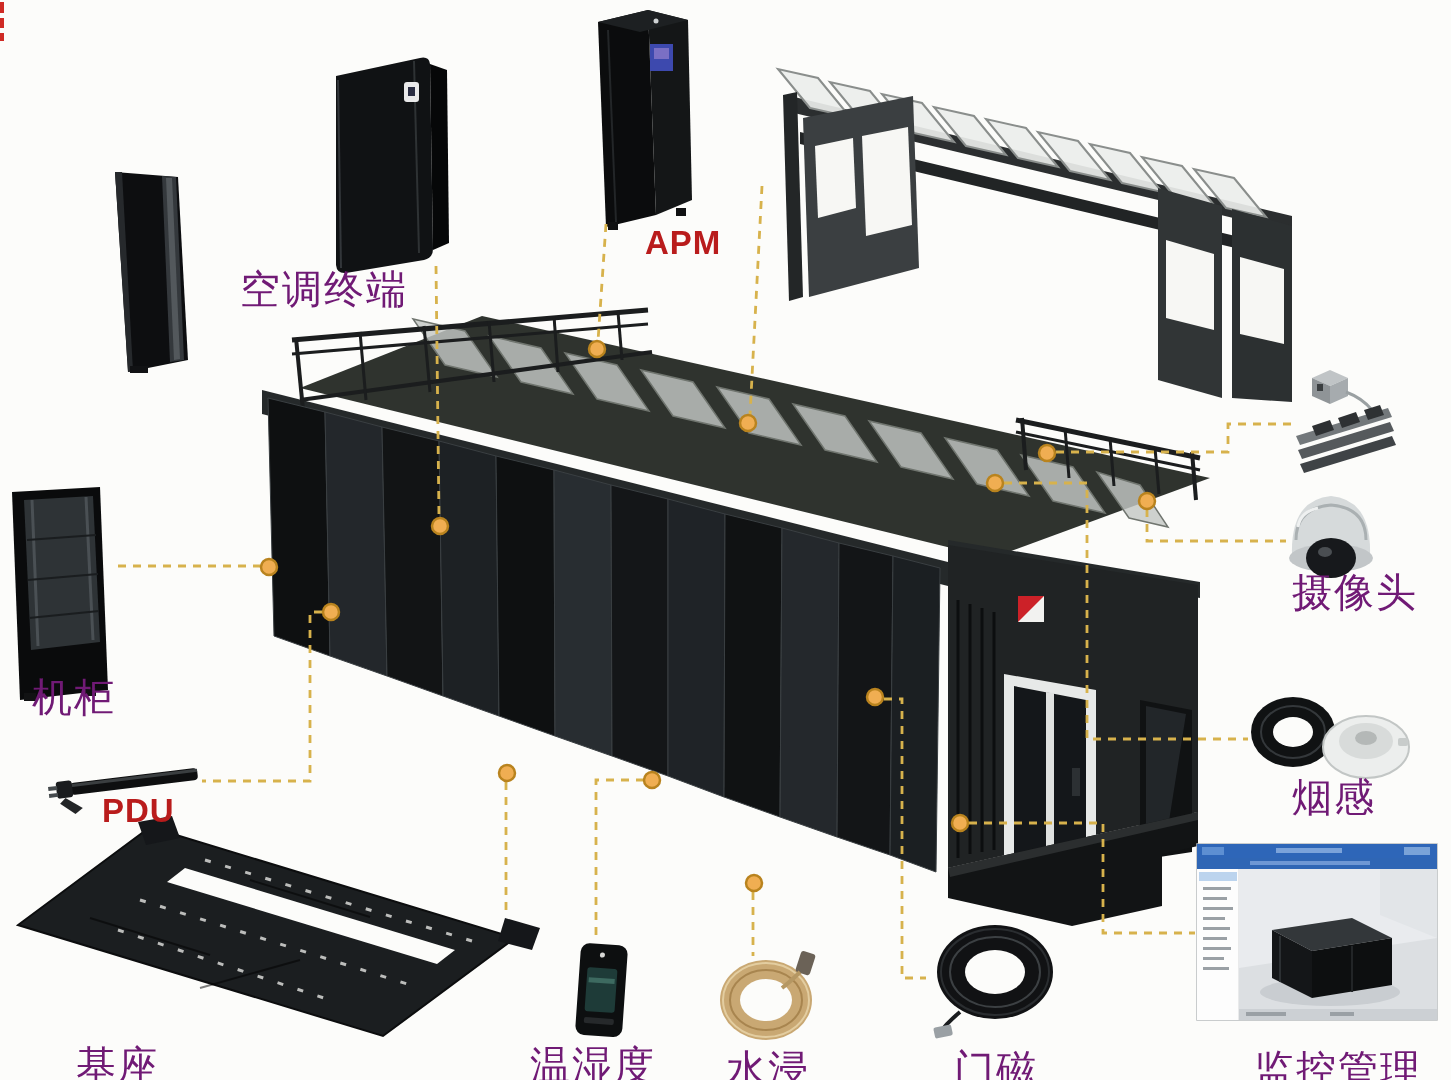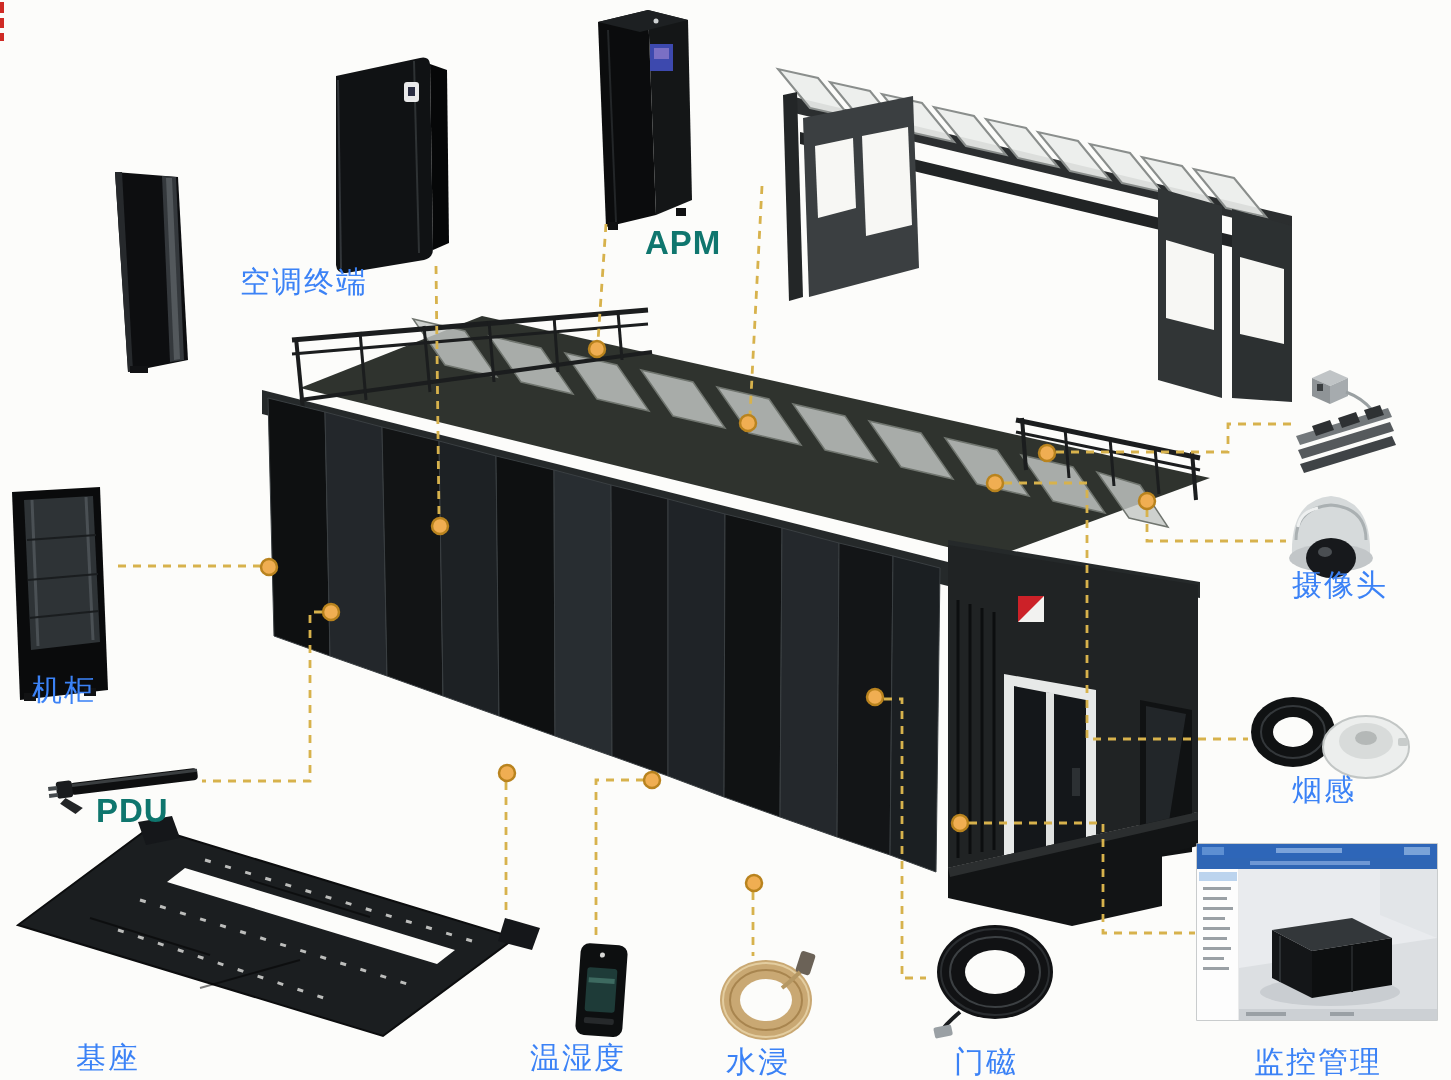--- a/index.html
+++ b/index.html
@@ -7,22 +7,22 @@
     position:relative;width:1451px;height:1080px;margin:0 auto;
     background:#fcfcfa;overflow:hidden;
     font-family:"Liberation Sans","DejaVu Sans",sans-serif;
   }
   #art{position:absolute;left:0;top:0;}
   .lbl{
     position:absolute;color:#3a3a3a;font-weight:500;
     white-space:nowrap;pointer-events:none;
     font-family:"Liberation Sans","DejaVu Sans",sans-serif;
   }
-  .lbl.cn{font-size:30px;letter-spacing:2px;color:#3b82f6;}
-  .lbl.en{font-size:33px;letter-spacing:1px;color:#0f766e;font-weight:600;}
+  .lbl.cn{font-size:40px;letter-spacing:2px;color:#701a75;}
+  .lbl.en{font-size:33px;letter-spacing:1px;color:#b91c1c;font-weight:600;}
 </style>
 </head>
 <body>
 
 <div id="stage">
 
 <svg id="art" width="1451" height="1080" viewBox="0 0 1451 1080">
 
   <g>
     <rect x="0" y="2" width="4" height="11" fill="#cf2a24"></rect>
@@ -340,21 +340,21 @@
     <circle cx="652" cy="780" r="8"></circle>
     <circle cx="754" cy="883" r="8"></circle>
     <circle cx="875" cy="697" r="8"></circle>
     <circle cx="960" cy="823" r="8"></circle>
   </g>
 </svg>
 
   <div class="lbl cn" style="left:240px;top:262px">空调终端</div>
   <div class="lbl en" style="left:645px;top:224px">APM</div>
   <div class="lbl cn" style="left:32px;top:670px">机柜</div>
-  <div class="lbl en" style="left:96px;top:792px">PDU</div>
+  <div class="lbl en" style="left:102px;top:792px">PDU</div>
   <div class="lbl cn" style="left:76px;top:1038px">基座</div>
   <div class="lbl cn" style="left:530px;top:1038px">温湿度</div>
   <div class="lbl cn" style="left:726px;top:1042px">水浸</div>
   <div class="lbl cn" style="left:954px;top:1042px">门磁</div>
   <div class="lbl cn" style="left:1292px;top:565px">摄像头</div>
   <div class="lbl cn" style="left:1292px;top:770px">烟感</div>
   <div class="lbl cn" style="left:1254px;top:1042px">监控管理</div>
 </div>
 
 </body></html>

